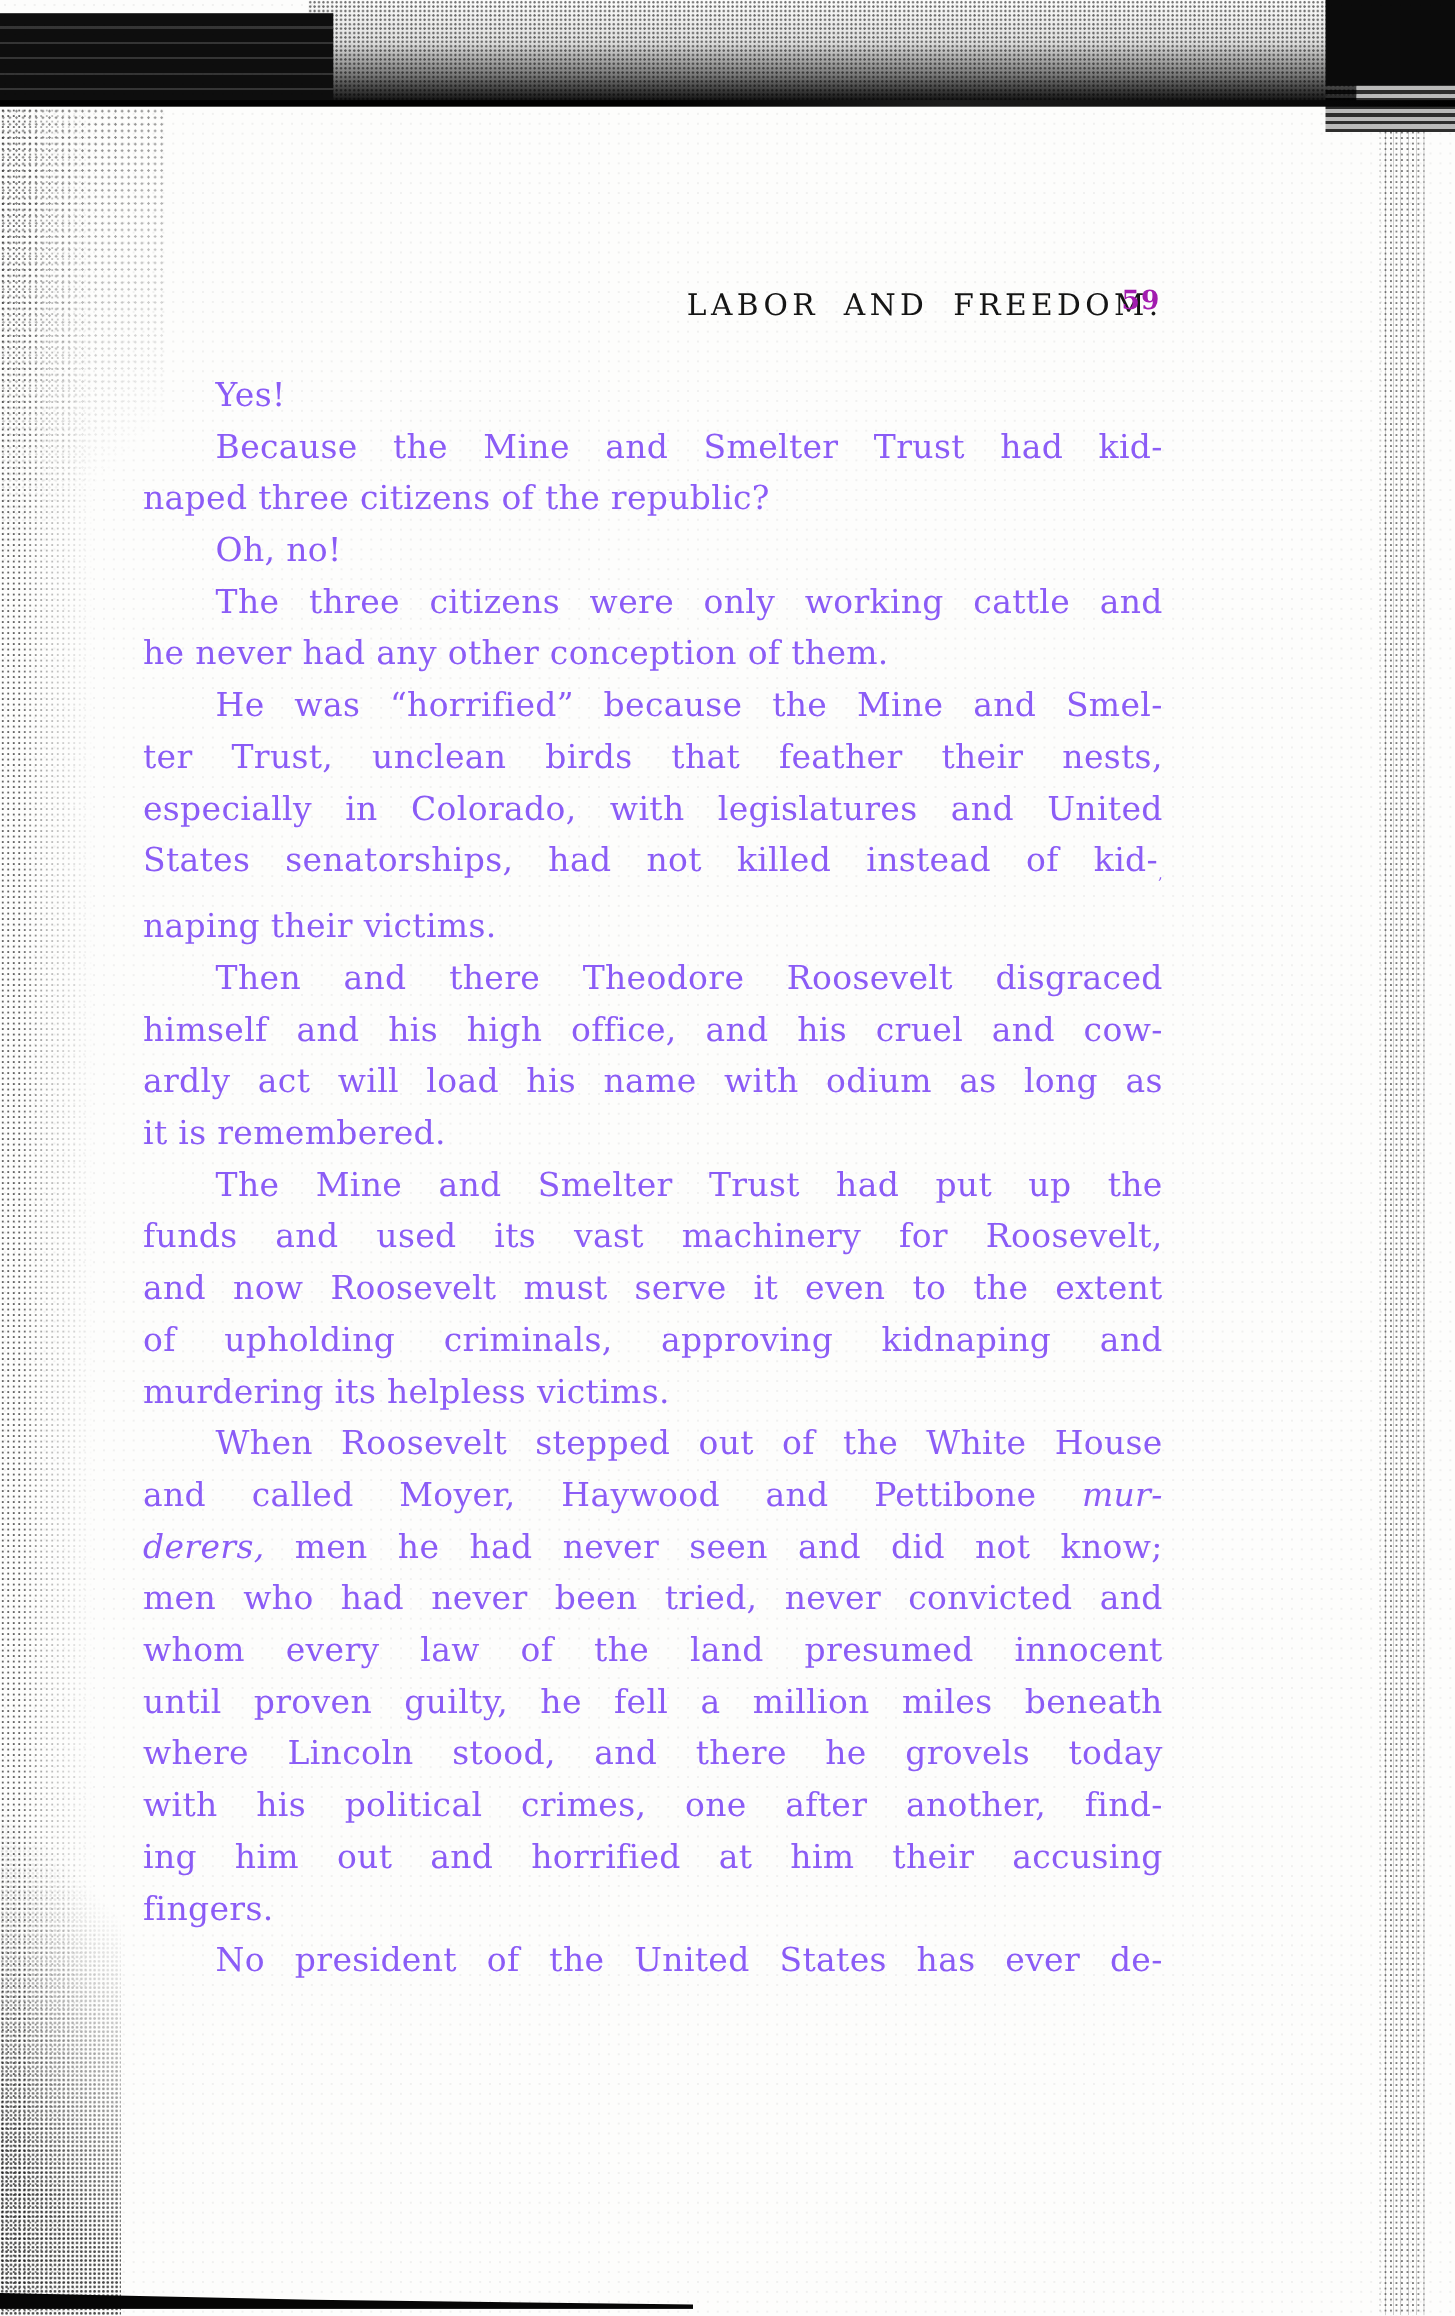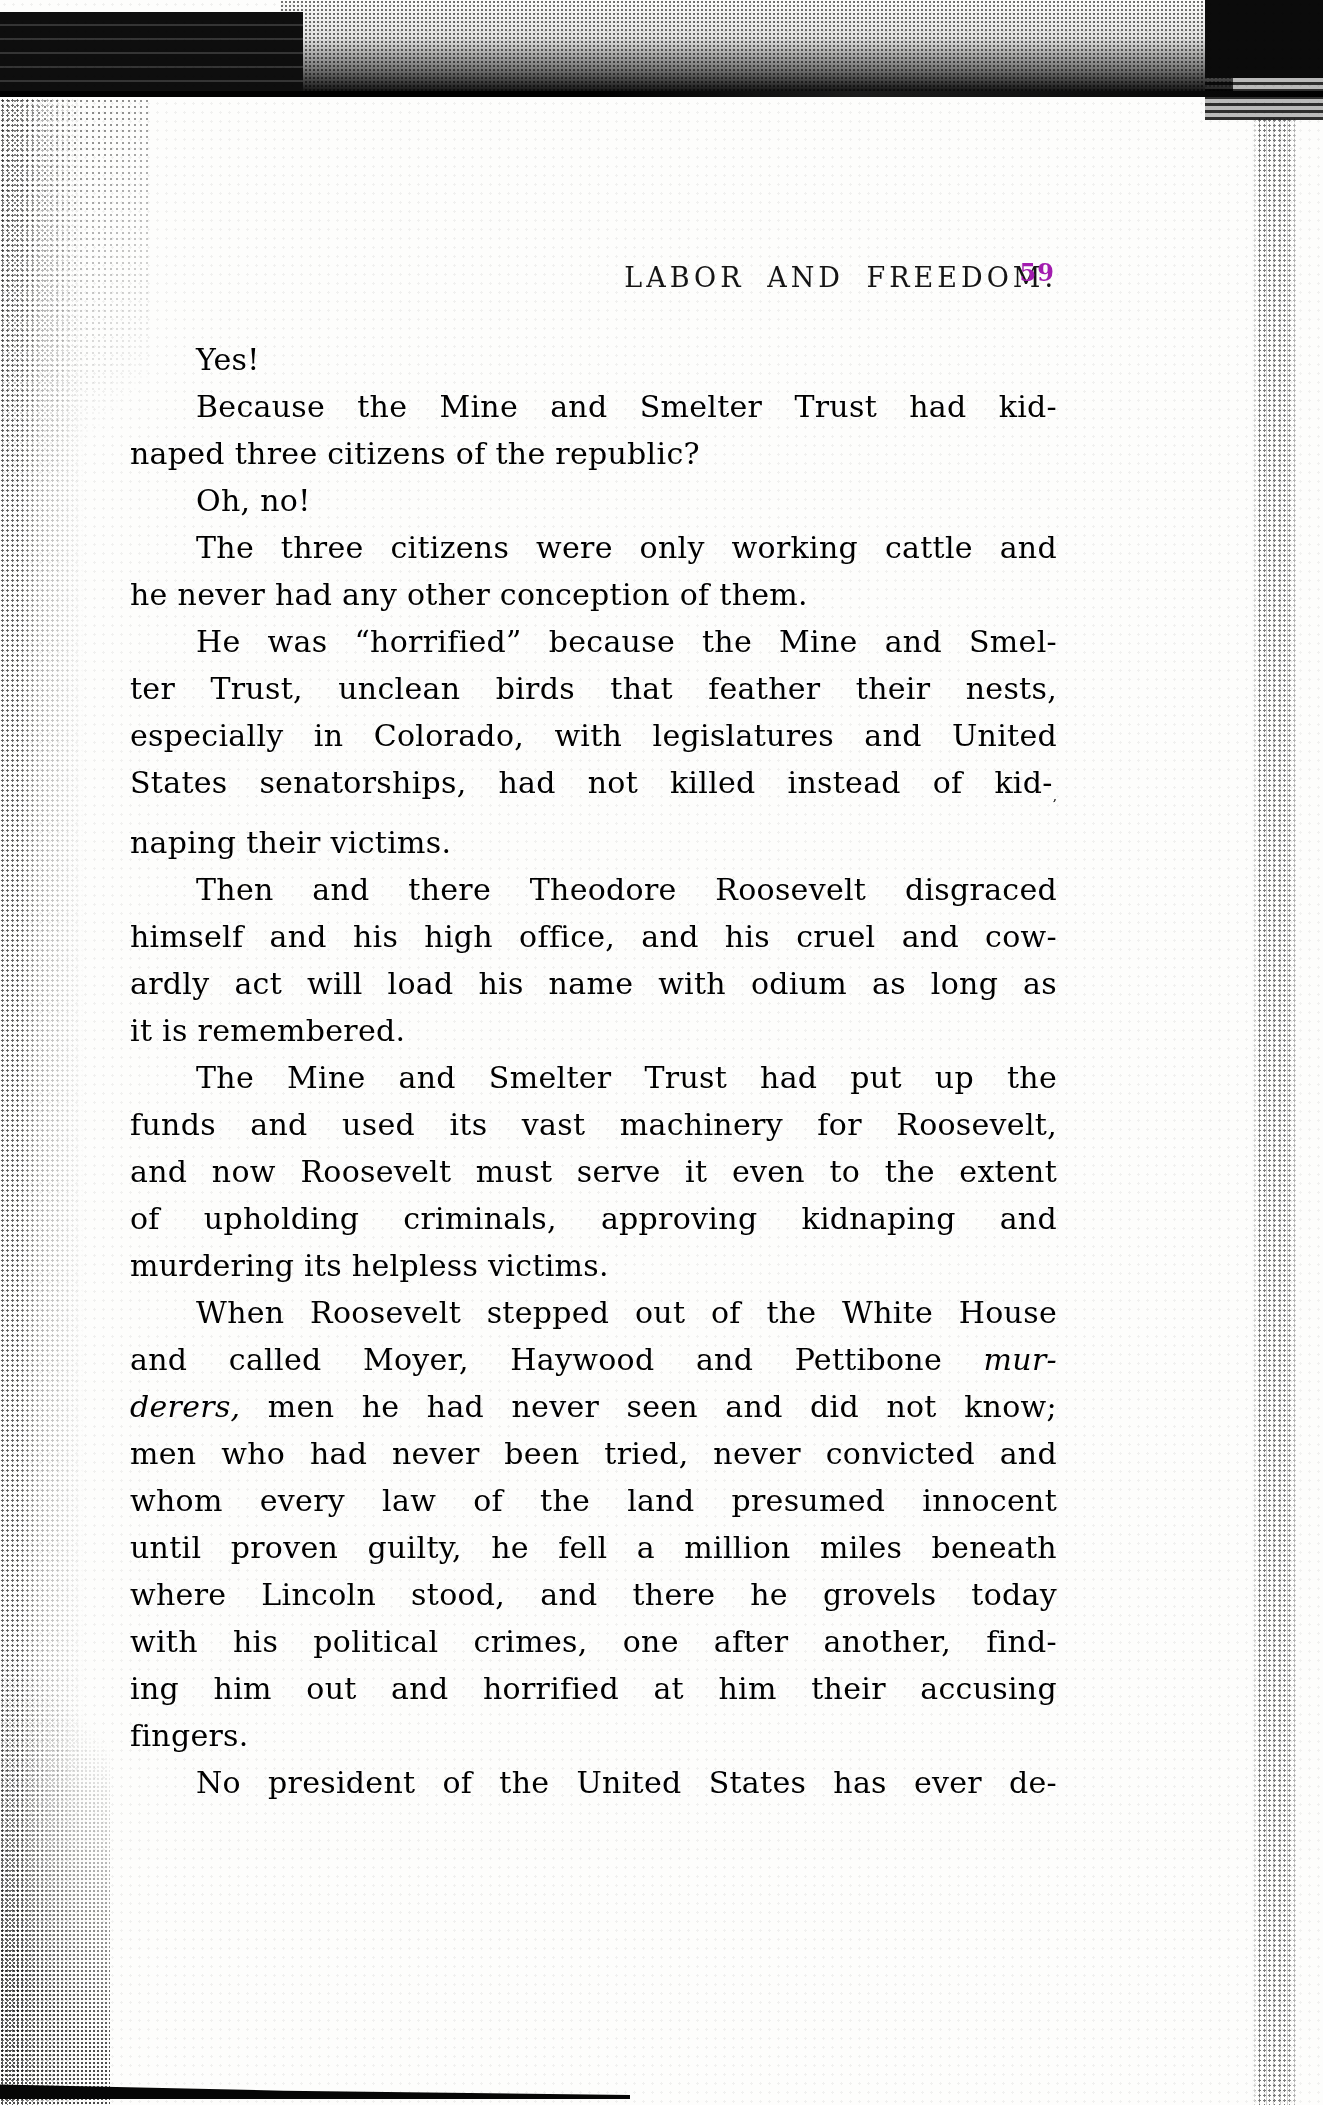--- a/index.html
+++ b/index.html
@@ -79,21 +79,21 @@
     position:relative;height:38px;
   }
   .head-title{
     position:absolute;left:0;right:0;text-align:right;
     font-size:27px;letter-spacing:4px;word-spacing:10px;color:#151515;
   }
   .page-num{
     position:absolute;right:2px;top:-4px;
     font-size:24px;font-weight:bold;letter-spacing:1px;color:#a21caf;
   }
-  .text-block{margin-top:36px;font-size:30px;line-height:47px;letter-spacing:.3px;color:#000000;}
+  .text-block{margin-top:36px;font-size:30px;line-height:47px;letter-spacing:.3px;color:#8b5cf6;}
   .para{margin:0;}
   .para:nth-child(n+5){}
   .line{white-space:normal;}
   .line.just{text-align:justify;text-align-last:justify;}
   .line.indent{padding-left:66px;}
   .it{font-style:italic;}
   .sub{font-size:.45em;vertical-align:-.55em;letter-spacing:0;}
 </style>
 </head>
 <body>

